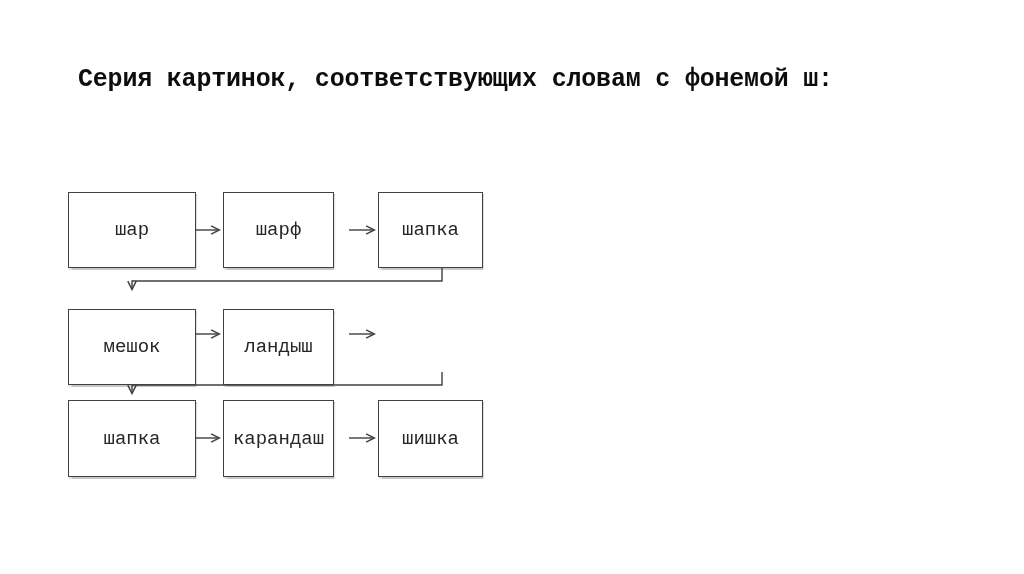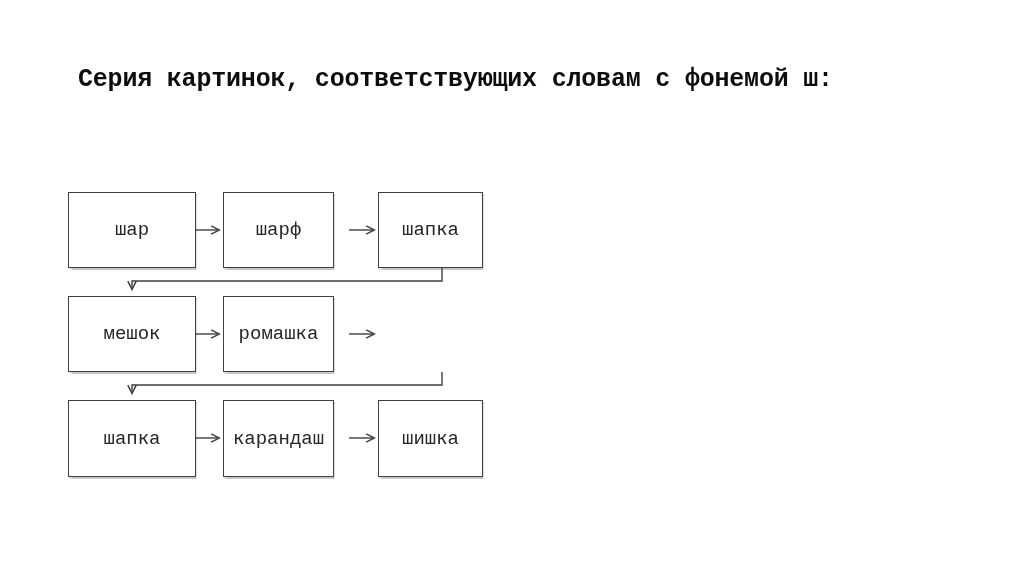--- a/index.html
+++ b/index.html
@@ -38,21 +38,21 @@
     font-size: 19px;
     color: #262626;
     text-align: center;
   }
   
   .c1 { left: 68px;  width: 128px; }
   .c2 { left: 223px; width: 111px; }
   .c3 { left: 378px; width: 105px; }
   
   .r1 { top: 192px; height: 76px; }
-  .r2 { top: 296px; height: 76px; }
+  .r2 { top: 309px; height: 76px; }
   .r3 { top: 400px; height: 77px; }
   .connector-layer {
     position: absolute;
     left: 0; top: 0;
     width: 1024px;
     height: 574px;
     pointer-events: none;
   }
   .connector-layer path {
     fill: none;
@@ -74,21 +74,21 @@
     <span>шарф</span>
   </div>
   <div class="flow-box r1 c3">
     <span>шапка</span>
   </div>
 
   <div class="flow-box r2 c1">
     <span>мешок</span>
   </div>
   <div class="flow-box r2 c2">
-    <span>ромашка</span>
+    <span>ландыш</span>
   </div>
 
   <div class="flow-box r3 c1">
     <span>шапка</span>
   </div>
   <div class="flow-box r3 c2">
     <span>карандаш</span>
   </div>
   <div class="flow-box r3 c3">
     <span>шишка</span>

